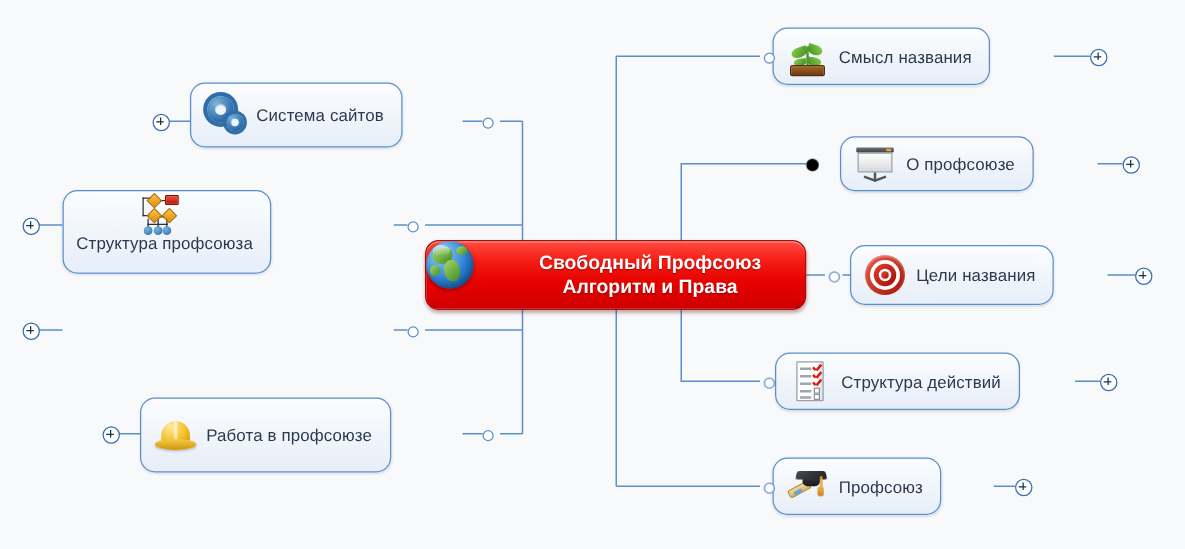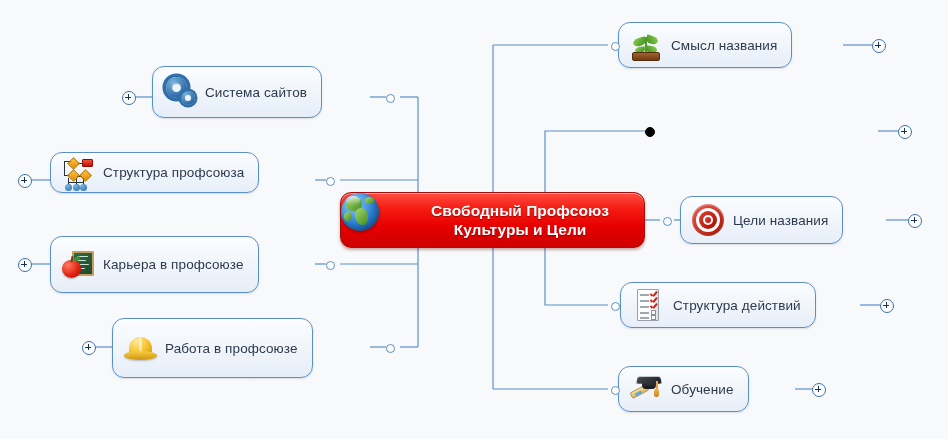--- a/index.html
+++ b/index.html
@@ -257,38 +257,50 @@
       <span class="ball">
         <span class="land lA"></span>
           <span class="land lB"></span>
         <span class="land lC"></span>
           <span class="land lD"></span>
         <span class="gl"></span>
       </span>
     </span>
     <span class="ctitle">
       <span>Свободный Профсоюз</span>
-      <span>Культуры и Цели</span>
+      <span>Алгоритм и Права</span>
     </span>
   </div>
 
   <div class="node" style="left:618px;top:22px;height:46px;">
     <span class="ico ic-sprout">
       <span class="lf l1"></span>
         <span class="lf l2"></span>
       <span class="lf l3"></span>
         <span class="lf l4"></span>
       <span class="stem"></span>
         <span class="soil"></span>
     </span>
     <span class="lbl">Смысл названия</span>
   </div>
   <span class="conn" style="left:611px;top:41.5px;"></span>
   <span class="plus" style="left:872px;top:39px;"></span>
 
+  <div class="node" style="left:672px;top:109px;height:44px;">
+    <span class="ico ic-screen">
+      <span class="bar">
+          <i></i>
+        </span>
+        <span class="sc"></span>
+      <span class="pole"></span>
+        <span class="lg lg1"></span>
+        <span class="lg lg2"></span>
+    </span>
+    <span class="lbl">О профсоюзе</span>
+  </div>
   <span class="conn filled" style="left:645px;top:127px;"></span>
   <span class="plus" style="left:898px;top:125px;"></span>
 
   <div class="node" style="left:680px;top:196px;height:48px;">
     <span class="ico ic-target">
       <span class="r r1"></span>
         <span class="r r2"></span>
         <span class="r r3"></span>
       <span class="r r4"></span>
         <span class="r r5"></span>
@@ -320,36 +332,36 @@
   <div class="node" style="left:618px;top:366px;height:46px;">
     <span class="ico ic-grad">
       <span class="scr"></span>
         <span class="rib"></span>
       <span class="base"></span>
         <span class="cap"></span>
         <span class="tas">
           <i></i>
         </span>
     </span>
-    <span class="lbl">Обучение</span>
+    <span class="lbl">Профсоюз</span>
   </div>
   <span class="conn" style="left:611px;top:385.5px;"></span>
   <span class="plus" style="left:812px;top:383px;"></span>
 
   <div class="node" style="left:152px;top:66px;height:52px;">
     <span class="ico ic-gears">
       <span class="g g1"></span>
         <span class="g g2"></span>
     </span>
     <span class="lbl">Система сайтов</span>
   </div>
   <span class="conn" style="left:386px;top:93.5px;"></span>
   <span class="plus" style="left:122px;top:91px;"></span>
 
-  <div class="node" style="left:50px;top:152px;height:41px;">
+  <div class="node" style="left:50px;top:152px;height:67px;flex-direction:column;">
     <span class="ico ic-flow">
       <span class="w" style="left:3px;top:5px;width:1.2px;height:15px;"></span>
       <span class="w" style="left:3px;top:5px;width:7px;height:1.2px;"></span>
       <span class="w" style="left:3px;top:19px;width:7px;height:1.2px;"></span>
       <span class="w" style="left:16px;top:7px;width:6px;height:1.2px;"></span>
       <span class="w" style="left:16px;top:20px;width:6px;height:1.2px;"></span>
       <span class="w" style="left:7px;top:26px;width:16px;height:1.2px;"></span>
       <span class="w" style="left:7px;top:22px;width:1.2px;height:5px;"></span>
       <span class="w" style="left:15px;top:22px;width:1.2px;height:5px;"></span>
       <span class="w" style="left:22px;top:22px;width:1.2px;height:5px;"></span>
@@ -362,32 +374,20 @@
       <span class="dia" style="left:20px;top:15px;"></span>
       <span class="cir" style="left:4px;top:28px;"></span>
       <span class="cir" style="left:12px;top:28px;"></span>
       <span class="cir" style="left:19px;top:28px;"></span>
     </span>
     <span class="lbl">Структура профсоюза</span>
   </div>
   <span class="conn" style="left:326px;top:176.5px;"></span>
   <span class="plus" style="left:18px;top:174px;"></span>
 
-  <div class="node" style="left:50px;top:236px;height:57px;">
-    <span class="ico ic-apple">
-      <span class="board">
-        <i style="left:3px;top:3px;width:11px;"></i>
-        <i style="left:3px;top:7px;width:9px;"></i>
-        <i style="left:3px;top:11px;width:12px;"></i>
-        <i style="left:3px;top:15px;width:8px;"></i>
-      </span>
-      <span class="ap"></span>
-    </span>
-    <span class="lbl">Карьера в профсоюзе</span>
-  </div>
   <span class="conn" style="left:326px;top:260.5px;"></span>
   <span class="plus" style="left:18px;top:258px;"></span>
 
   <div class="node" style="left:112px;top:318px;height:60px;text-align:right;">
     <span class="ico ic-hat">
       <span class="dome"></span>
         <span class="rdg"></span>
         <span class="brim"></span>
     </span>
     <span class="lbl">Работа в профсоюзе</span>

